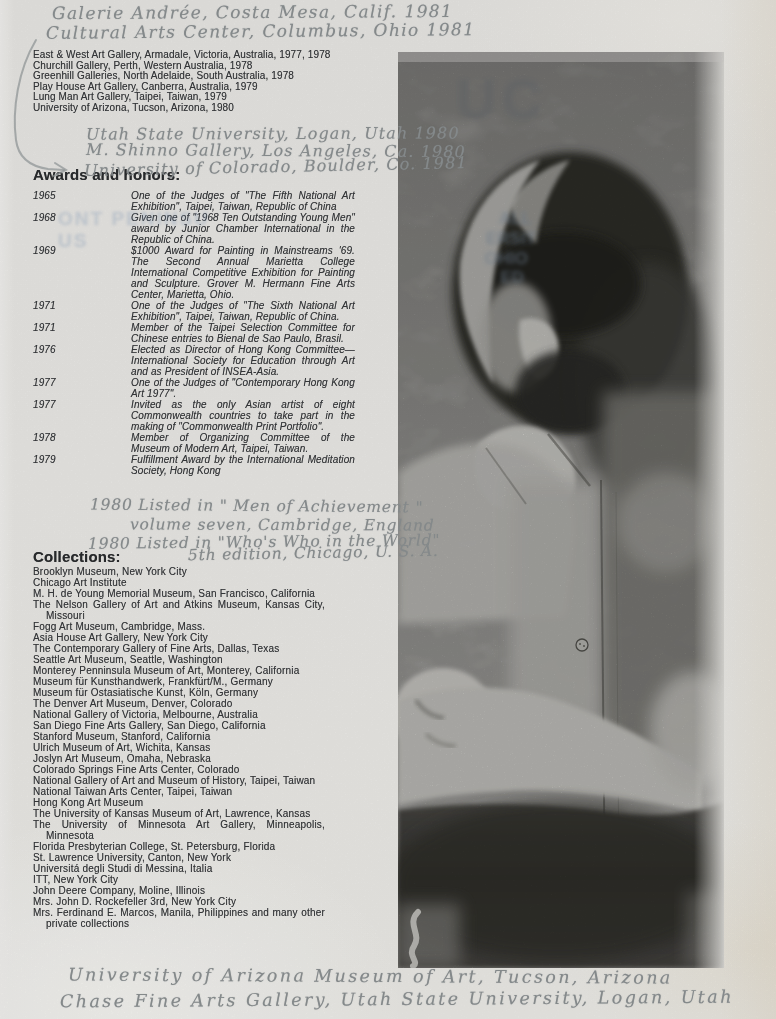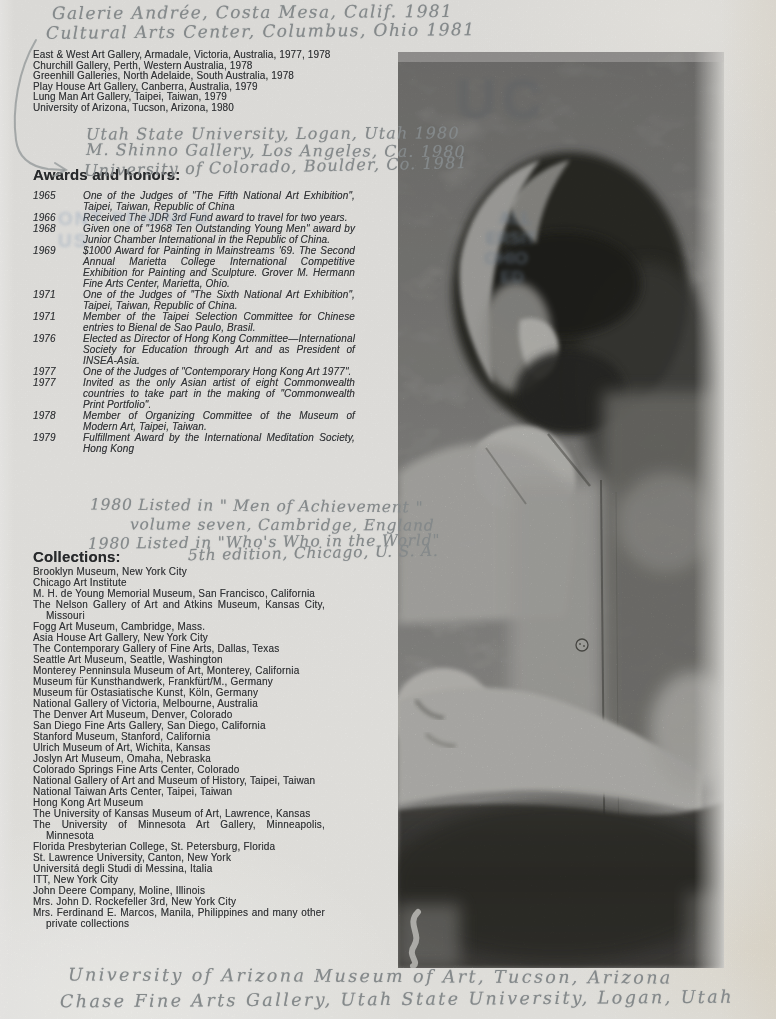--- a/index.html
+++ b/index.html
@@ -15,21 +15,21 @@
     font-family:"Liberation Sans",sans-serif;
   }
   .typed{font-size:10px;line-height:10.6px;color:#37393c;letter-spacing:.12px;
          text-shadow:0 0 .5px rgba(56,58,61,.55);}
   .hang{padding-left:13px;text-indent:-13px;text-align:justify;}
   .heading{position:absolute;font-size:15px;font-weight:bold;color:#2a2c2e;
            letter-spacing:.15px;text-shadow:0 0 .5px rgba(42,44,46,.6);z-index:3;}
   .sect{position:absolute;z-index:3;}
   .award-row{display:flex;line-height:11px;}
   .award-year{width:50px;flex:none;}
-  .award-text{width:272px;text-align:justify;}
+  .award-text{width:272px;text-align:justify;margin-left:48px;}
   .hw{position:absolute;font-family:"DejaVu Serif",serif;font-style:italic;
       color:#8c9193;white-space:nowrap;z-index:5;
       text-shadow:0 0 1px rgba(141,146,148,.55);}
   .hw-lg{font-size:17px;letter-spacing:1.4px;}
   .hw-md{font-size:16px;letter-spacing:1.1px;}
   .hw-sm{font-size:15.5px;letter-spacing:.8px;}
   .hw-xl{font-size:17.5px;letter-spacing:2.4px;}
   .ghost{position:absolute;font-weight:bold;color:rgba(130,156,189,.32);
          filter:blur(1.6px);letter-spacing:2px;z-index:4;white-space:nowrap;
          font-family:"Liberation Sans",sans-serif;}
@@ -65,24 +65,20 @@
   <div class="hw hw-md" style="left:84px;top:157px;transform:rotate(-1.2deg);">University of Colorado, Boulder, Co. 1981</div>
 
   <div class="heading" style="left:33px;top:166px;">Awards and honors:</div>
   <div class="sect typed" style="left:33px;top:190px;width:322px;font-style:italic;">
 
       <div class="award-row">
         <span class="award-year">1965</span>
         <span class="award-text">One of the Judges of "The Fifth National Art Exhibition", Taipei, Taiwan, Republic of China</span>
       </div>
 
-      <div class="award-row">
-        <span class="award-year">1966</span>
-        <span class="award-text">Received The JDR 3rd Fund award to travel for two years.</span>
-      </div>
 
       <div class="award-row">
         <span class="award-year">1968</span>
         <span class="award-text">Given one of "1968 Ten Outstanding Young Men" award by Junior Chamber International in the Republic of China.</span>
       </div>
 
       <div class="award-row">
         <span class="award-year">1969</span>
         <span class="award-text">$1000 Award for Painting in Mainstreams '69. The Second Annual Marietta College International Competitive Exhibition for Painting and Sculpture. Grover M. Hermann Fine Arts Center, Marietta, Ohio.</span>
       </div>
@@ -139,22 +135,22 @@
       <div class="hang">Chicago Art Institute</div>
       <div class="hang">M. H. de Young Memorial Museum, San Francisco, California</div>
       <div class="hang">The Nelson Gallery of Art and Atkins Museum, Kansas City, Missouri</div>
       <div class="hang">Fogg Art Museum, Cambridge, Mass.</div>
       <div class="hang">Asia House Art Gallery, New York City</div>
       <div class="hang">The Contemporary Gallery of Fine Arts, Dallas, Texas</div>
       <div class="hang">Seattle Art Museum, Seattle, Washington</div>
       <div class="hang">Monterey Penninsula Museum of Art, Monterey, California</div>
       <div class="hang">Museum für Kunsthandwerk, Frankfürt/M., Germany</div>
       <div class="hang">Museum für Ostasiatische Kunst, Köln, Germany</div>
+      <div class="hang">The Denver Art Museum, Denver, Colorado</div>
       <div class="hang">National Gallery of Victoria, Melbourne, Australia</div>
-      <div class="hang">The Denver Art Museum, Denver, Colorado</div>
       <div class="hang">San Diego Fine Arts Gallery, San Diego, California</div>
       <div class="hang">Stanford Museum, Stanford, California</div>
       <div class="hang">Ulrich Museum of Art, Wichita, Kansas</div>
       <div class="hang">Joslyn Art Museum, Omaha, Nebraska</div>
       <div class="hang">Colorado Springs Fine Arts Center, Colorado</div>
       <div class="hang">National Gallery of Art and Museum of History, Taipei, Taiwan</div>
       <div class="hang">National Taiwan Arts Center, Taipei, Taiwan</div>
       <div class="hang">Hong Kong Art Museum</div>
       <div class="hang">The University of Kansas Museum of Art, Lawrence, Kansas</div>
       <div class="hang">The University of Minnesota Art Gallery, Minneapolis, Minnesota</div>

